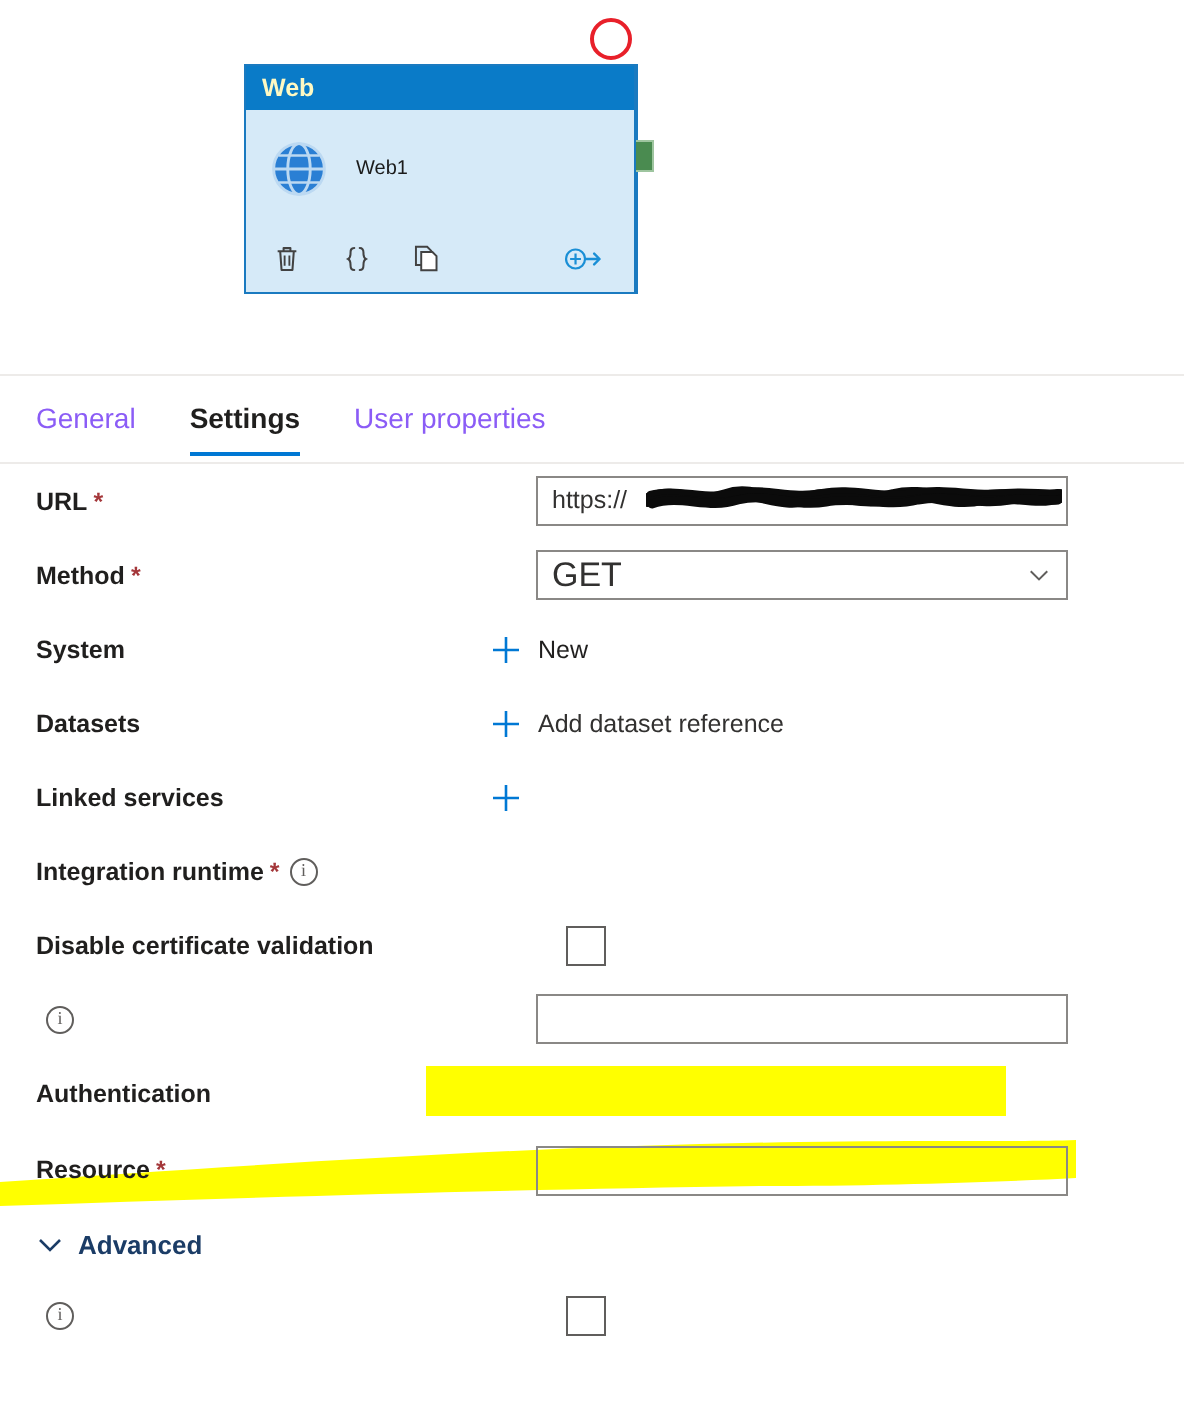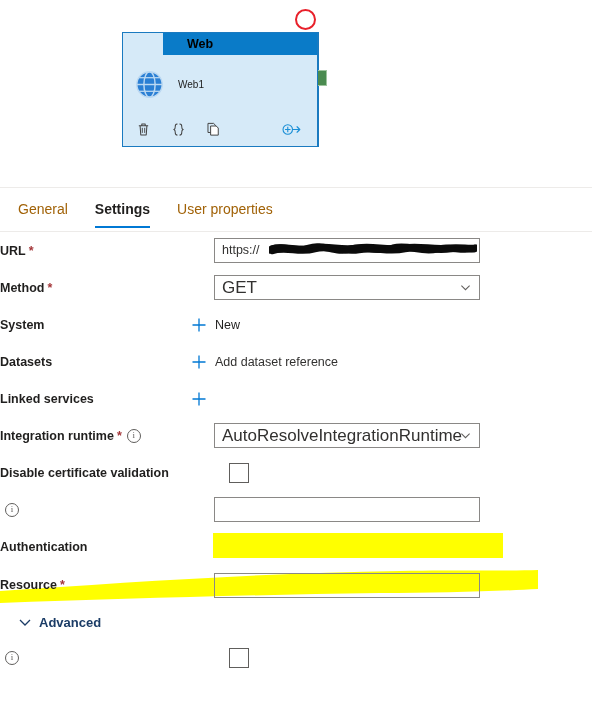--- a/index.html
+++ b/index.html
@@ -43,27 +43,26 @@
     top: 32px;
     width: 196px;
     height: 115px;
     background: #d6eaf8;
     border: 1px solid #1a7ac0;
     box-sizing: border-box;
   }
   #activity-card .card-header {
     height: 22px;
     background: #0a7bc8;
-    color: #000000;
+    color: #fef9c3;
     font-size: 12.5px;
     font-weight: bold;
     line-height: 22px;
-    padding-left: 24px;
-    box-sizing: border-box;
-    margin-left: 40px;
+    padding-left: 8px;
+    box-sizing: border-box;
   }
   #activity-card .card-body {
     height: 58px;
     display: flex;
     align-items: center;
     padding-left: 12px;
     box-sizing: border-box;
   }
   #activity-card .globe {
     width: 29px;
@@ -137,21 +136,21 @@
     width: 592px;
     height: 35px;
     display: flex;
     align-items: flex-start;
     padding-left: 18px;
     box-sizing: border-box;
   }
   .tab {
     position: relative;
     font-size: 14px;
-    color: #a16207;
+    color: #8b5cf6;
     padding: 5px 0 11px 0;
     margin-right: 27px;
     cursor: pointer;
     white-space: nowrap;
   }
   .tab.active {
     font-weight: bold;
     color: #201f1e;
   }
   .tab.active::after {
@@ -173,21 +172,23 @@
   #form {
     position: absolute;
     left: 0; top: 232px;
     width: 592px;
   }
   .row {
     position: relative;
     height: 37px;
     display: flex;
     align-items: center;
-    box-sizing: border-box;
+    padding-left: 18px;
+    box-sizing: border-box;
+    gap: 36px;
   }
   .label {
     width: 214px;
     flex: 0 0 214px;
     font-size: 12.5px;
     font-weight: bold;
     color: #201f1e;
     display: flex;
     align-items: center;
     white-space: nowrap;
@@ -463,30 +464,20 @@
       </div>
     </div>
   </div>
 
   <div class="row">
     <div class="label">
       <span>Integration runtime</span>
       <span class="req">*</span>
       <span class="info-icon">i</span>
     </div>
-    <div class="ctl">
-      <div class="dropdown">
-        <span>AutoResolveIntegrationRuntime</span>
-        <span class="chev">
-          <svg viewBox="0 0 12 12" width="11" height="11" aria-hidden="true">
-              <path d="M1.5 4 L6 8.4 L10.5 4" fill="none" stroke="#605e5c" stroke-width="1.1"></path>
-            </svg>
-        </span>
-      </div>
-    </div>
   </div>
 
   <div class="row">
     <div class="label">Disable certificate validation</div>
     <div class="ctl">
       <div class="checkbox"></div>
     </div>
   </div>
 
   <div class="row">

